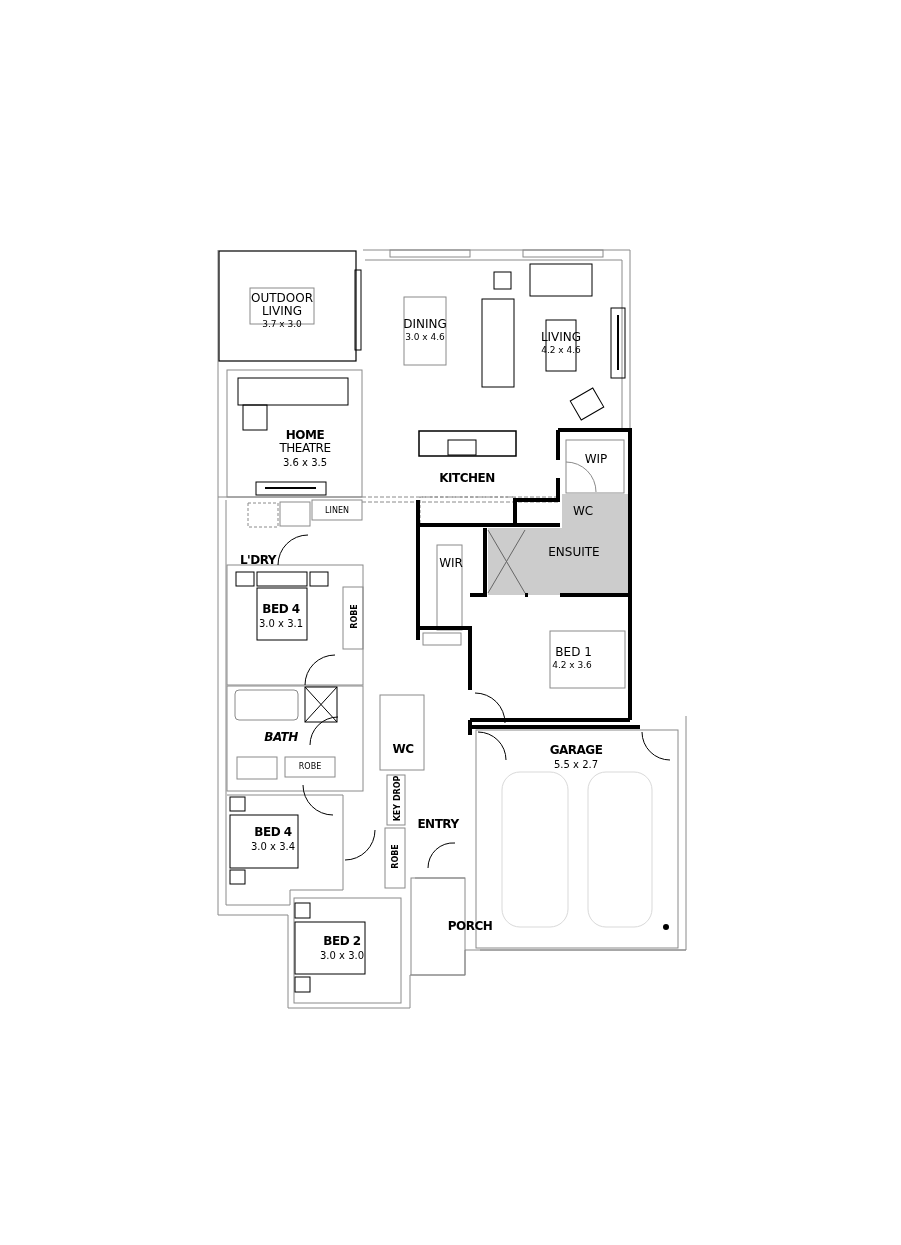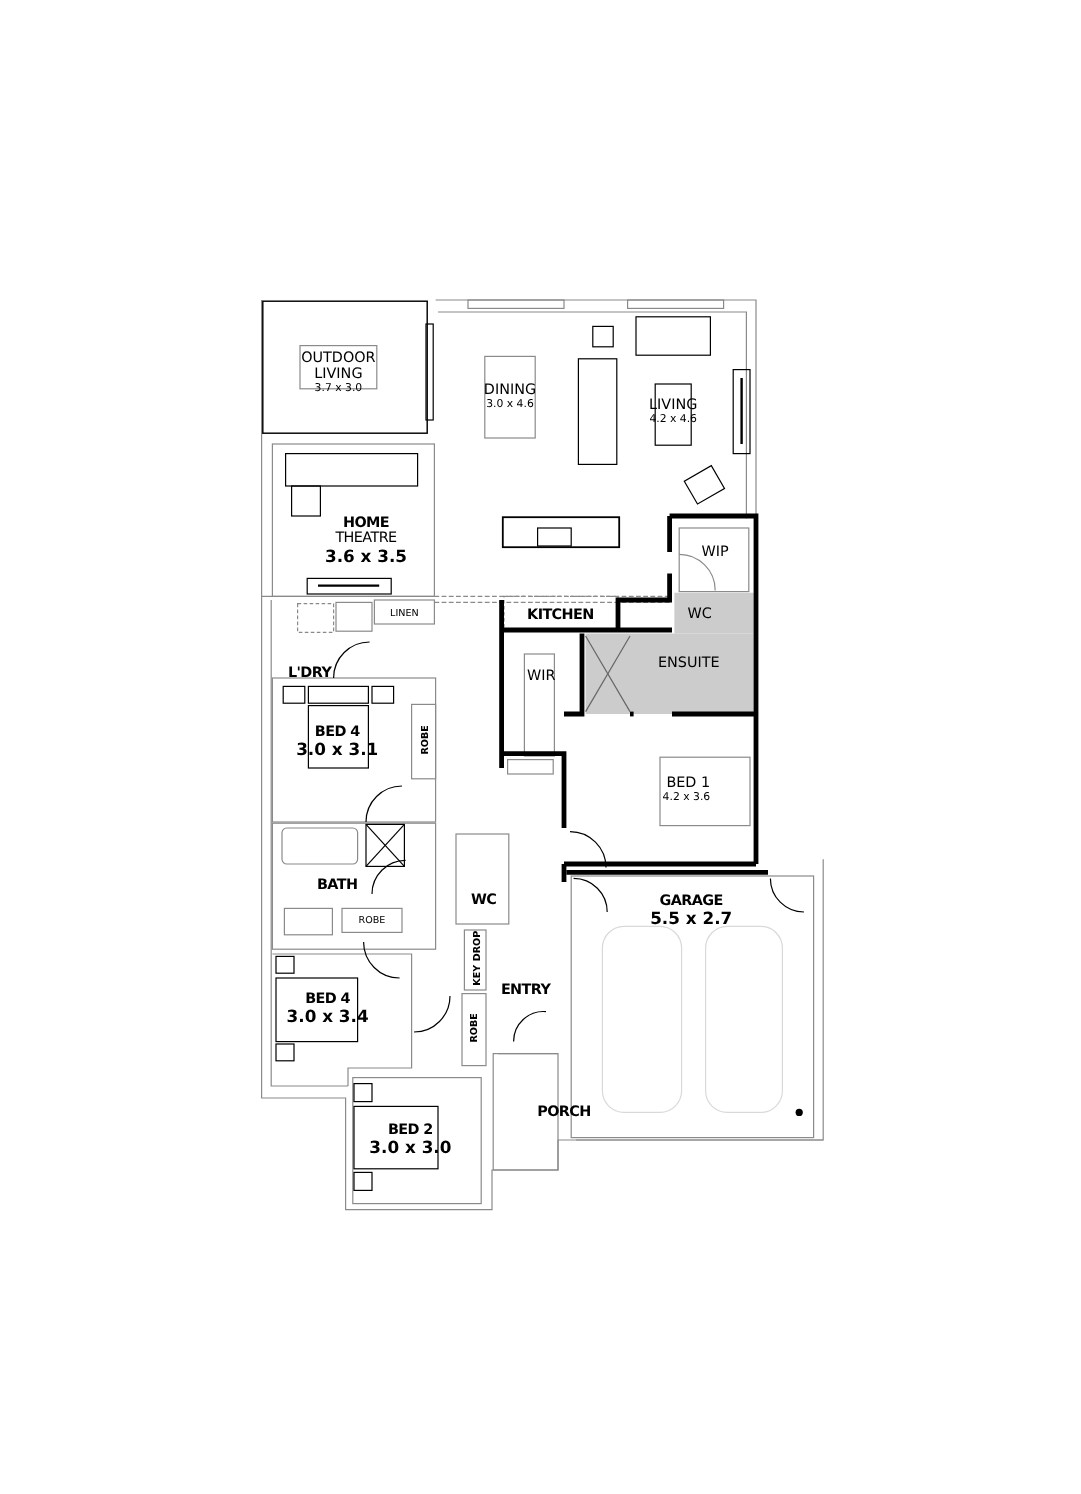--- a/index.html
+++ b/index.html
@@ -2,21 +2,21 @@
 <html><head>
 <meta charset="utf-8">
 <style>
   html, body { margin: 0; padding: 0; background: #ffffff; }
   body { width: 901px; height: 1245px; position: relative; overflow: hidden; font-family: "Liberation Sans", sans-serif; }
   #plan { position: absolute; left: 0; top: 0; }
   .lbl { position: absolute; color: #000; font-family: "DejaVu Sans", sans-serif; text-align: center; white-space: nowrap; transform: translateX(-50%); line-height: 1.1; }
   .lbl .name { font-size: 12px; display: block; }
   .lbl .dim { font-size: 9px; display: block; margin-top: 2px; }
   .lbl.bold .name { font-weight: bold; font-size: 12px; letter-spacing: -0.5px; }
-  .lbl.bold .dim { font-weight: bold; font-size: 14px; }
+  .lbl.bold .dim { font-weight: normal; font-size: 10px; }
   .vlbl { position: absolute; font-family: "DejaVu Sans", sans-serif; font-weight: bold; font-size: 8px; transform: rotate(-90deg); transform-origin: center; white-space: nowrap; }
   .boxlbl { position: absolute; font-family: "DejaVu Sans", sans-serif; font-weight: normal; font-size: 8px; text-align: center; }
 </style>
 </head>
 <body>
 
 <svg id="plan" width="901" height="1245" viewBox="0 0 901 1245" xmlns="http://www.w3.org/2000/svg">
   <g fill="none" stroke="#8a8a8a" stroke-width="1">
 
     <polyline points="218,250 218,915 288,915 288,1008 410,1008 410,975 465,975 465,950 686,950 686,716"></polyline>
@@ -164,21 +164,21 @@
 </div>
 <div class="lbl" style="left:561px; top:331px;">
   <span class="name">LIVING</span>
   <span class="dim">4.2 x 4.6</span>
 </div>
 <div class="lbl bold" style="left:305px; top:429px;">
   <span class="name">HOME</span>
   <span class="name" style="font-weight:normal">THEATRE</span>
   <span class="dim">3.6 x 3.5</span>
 </div>
-<div class="lbl bold" style="left:467px; top:472px;margin-top:34px;">
+<div class="lbl bold" style="left:467px; top:472px;">
   <span class="name">KITCHEN</span>
 </div>
 <div class="lbl" style="left:596px; top:453px;">
   <span class="name">WIP</span>
 </div>
 <div class="boxlbl" style="left:316px; top:506px; width:42px;">LINEN</div>
 <div class="lbl bold" style="left:258px; top:535px;margin-top:19px;">
   <span class="name">L'DRY</span>
 </div>
 <div class="lbl" style="left:583px; top:505px;">
@@ -192,21 +192,21 @@
 </div>
 <div class="lbl bold" style="left:281px; top:603px;">
   <span class="name">BED 4</span>
   <span class="dim">3.0 x 3.1</span>
 </div>
 <div class="vlbl" style="left:342px; top:612px;">ROBE</div>
 <div class="lbl" style="left:572px; top:646px;text-align:right;">
   <span class="name">BED 1</span>
   <span class="dim">4.2 x 3.6</span>
 </div>
-<div class="lbl bold" style="left:281px; top:731px;">
+<div class="lbl bold" style="left:281px; top:731px;font-style:italic;">
   <span class="name">BATH</span>
 </div>
 <div class="boxlbl" style="left:286px; top:762px; width:48px;">ROBE</div>
 <div class="lbl bold" style="left:403px; top:743px;">
   <span class="name">WC</span>
 </div>
 <div class="lbl bold" style="left:576px; top:744px;">
   <span class="name">GARAGE</span>
   <span class="dim">5.5 x 2.7</span>
 </div>

